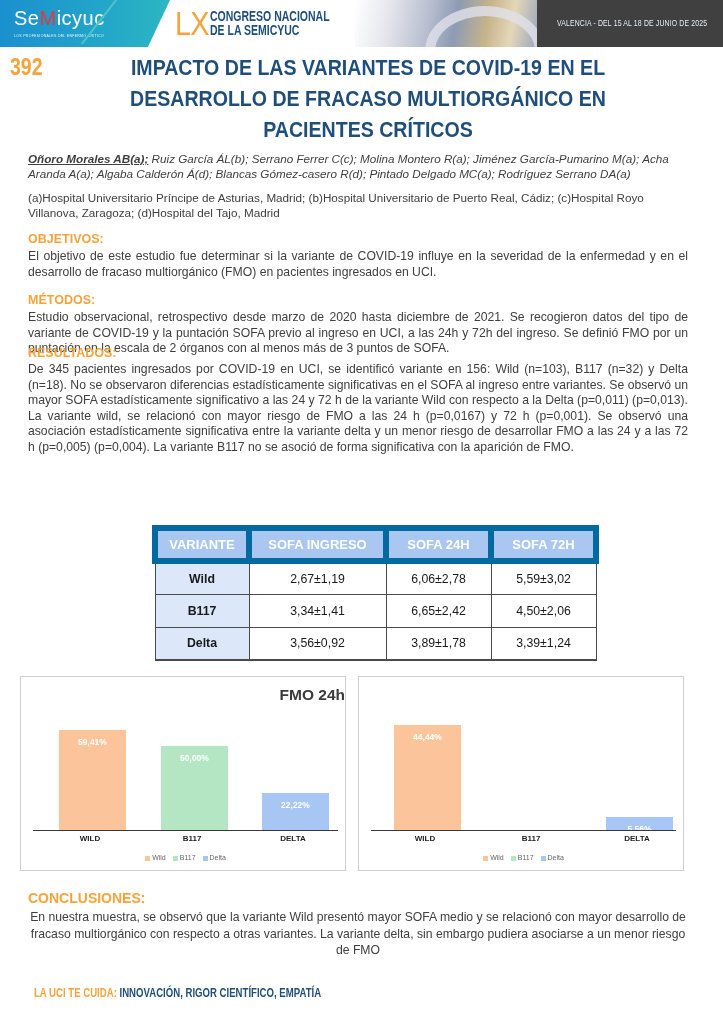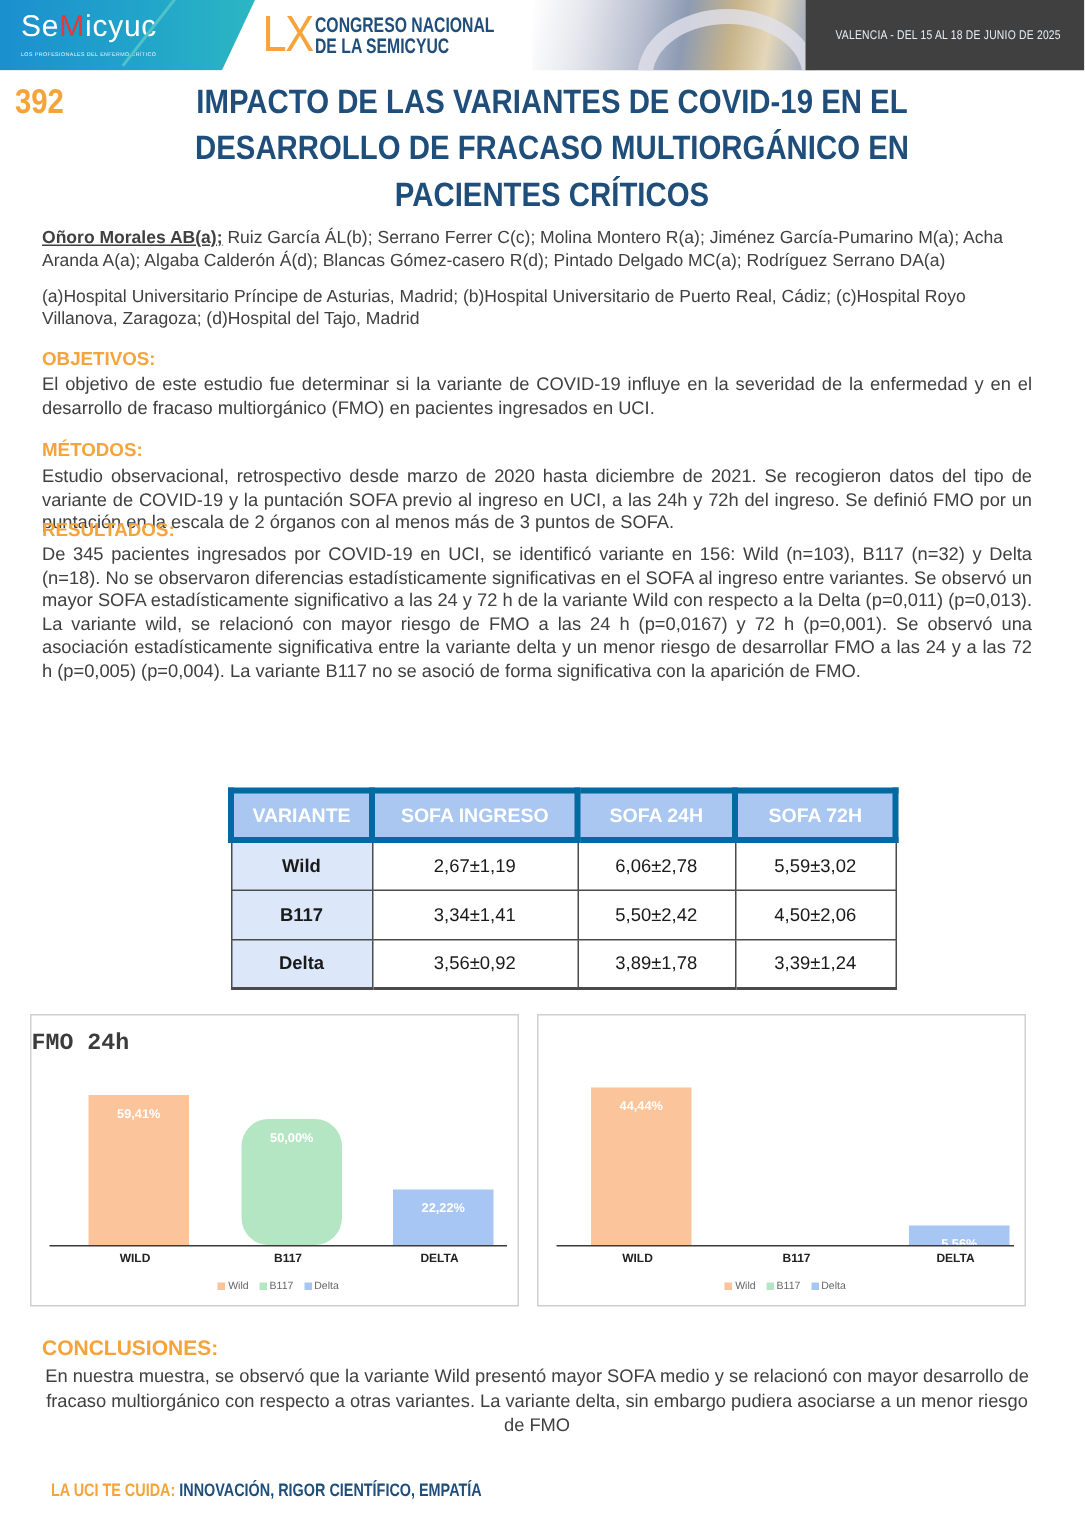--- a/index.html
+++ b/index.html
@@ -22,43 +22,43 @@
   .photo-arc { position: absolute; left: 70px; top: 6px; width: 120px; height: 90px; border-radius: 50%; border: 10px solid rgba(225,225,235,0.8); }
   .hdr-right { position: absolute; left: 537px; top: 0; width: 186px; height: 47px; background: #404040; }
   .hdr-date { position: absolute; left: 20px; top: 18px; font-size: 8.4px; color: #e6eef5; white-space: nowrap; transform: scaleX(0.82); transform-origin: left; letter-spacing: 0.2px; }
 
   
   .num { position: absolute; left: 10px; top: 54px; font-size: 23px; font-weight: bold; color: #f6a33a; transform: scaleX(0.85); transform-origin: left; }
   .title { position: absolute; left: 80px; top: 52px; width: 576px; text-align: center; font-size: 22.5px; line-height: 31px; font-weight: bold; color: #1f4e7a; transform: scaleX(0.87); transform-origin: center; }
 
   
   .block { position: absolute; left: 28px; width: 660px; font-size: 12.2px; line-height: 15.5px; color: #404040; text-align: justify; }
-  .authors { top: 151px; font-size: 11.7px; line-height: 15px; text-align: left; }
+  .authors { top: 151px; font-style: italic; font-size: 11.7px; line-height: 15px; text-align: left; }
   .authors .lead { text-decoration: underline; font-weight: bold; }
   .affil { top: 190px; font-size: 11.7px; line-height: 15px; text-align: left; }
   .sec-h { position: absolute; left: 28px; font-size: 12.5px; font-weight: bold; color: #f6a33a; }
   .obj-h { top: 232px; }
   .obj-b { top: 249px; }
   .met-h { top: 293px; }
   .met-b { top: 310px; }
   .res-h { top: 346px; }
   .res-b { top: 362px; }
 
   
   .sofa-table { position: absolute; left: 152px; top: 525px; width: 447px; border-collapse: collapse; font-size: 12.3px; }
-  .sofa-table th { background: #a9c7f0; color: #ffffff; font-weight: bold; height: 33px; font-size: 13px; border: 4px solid #0369a1; text-align: center; }
+  .sofa-table th { background: #a9c7f0; color: #ffffff; font-weight: bold; height: 33px; font-size: 13px; border: 6px solid #0369a1; text-align: center; }
   .sofa-table td { height: 33px; border: 1px solid #4b4b4b; text-align: center; color: #1a1a1a; background: #ffffff; }
   .sofa-table td.var { background: #dce8fa; font-weight: bold; }
   .sofa-table tr:last-child td { border-bottom: 2px solid #4b4b4b; }
 
   
   .chart { position: absolute; top: 676px; width: 326px; height: 195px; border: 1px solid #cfcfcf; background: #ffffff; }
   .chart1 { left: 20px; }
   .chart2 { left: 358px; }
-  .chart-title { position: absolute; top: 9px; left: 0; width: 100%; text-align: left; font-size: 15.5px; font-weight: bold; color: #3b3b3b; font-family: Liberation Mono, monospace; }
+  .chart-title { position: absolute; top: 9px; left: 0; width: 100%; text-align: right; font-size: 15.5px; font-weight: bold; color: #3b3b3b; }
   .plot { position: absolute; left: 12px; top: 35px; width: 305px; height: 119px; }
   .axis { position: absolute; left: 0; bottom: 0; width: 100%; height: 1.5px; background: #3a3a3a; }
   .bar { position: absolute; bottom: 1px; width: 67px; }
   .bar-lbl { position: absolute; top: 7px; left: 0; width: 100%; text-align: center; color: #ffffff; font-weight: bold; font-size: 8.5px; }
   .cat { position: absolute; top: 157px; width: 80px; text-align: center; font-size: 8px; font-weight: bold; color: #222; }
   .legend { position: absolute; top: 177px; left: 0; width: 100%; text-align: center; font-size: 7px; color: #666; }
   .legend span.sw { display: inline-block; width: 5px; height: 5px; margin: 0 2px 0 5px; vertical-align: middle; }
 
   
   .con-h { top: 890px; font-size: 14px; }
@@ -116,39 +116,39 @@
   <tbody>
     <tr>
       <td class="var">Wild</td>
       <td>2,67±1,19</td>
       <td>6,06±2,78</td>
       <td>5,59±3,02</td>
     </tr>
     <tr>
       <td class="var">B117</td>
       <td>3,34±1,41</td>
-      <td>5,50±2,42</td>
+      <td>6,65±2,42</td>
       <td>4,50±2,06</td>
     </tr>
     <tr>
       <td class="var">Delta</td>
       <td>3,56±0,92</td>
       <td>3,89±1,78</td>
       <td>3,39±1,24</td>
     </tr>
   </tbody>
 </table>
 
 <div class="chart chart1">
   <div class="chart-title">FMO 24h</div>
   <div class="plot">
     <div class="bar" style="left: 26px; height: 100px; background: rgb(251, 196, 154);">
         <div class="bar-lbl">59,41%</div>
       </div>
-    <div class="bar" style="left: 128px; height: 84px; background: rgb(181, 230, 196); border-radius: 18px;">
+    <div class="bar" style="left: 128px; height: 84px; background: rgb(181, 230, 196);">
         <div class="bar-lbl">50,00%</div>
       </div>
     <div class="bar" style="left: 229px; height: 37px; background: rgb(168, 198, 244);">
         <div class="bar-lbl">22,22%</div>
       </div>
     <div class="axis"></div>
   </div>
   <div class="cat" style="left:29px;">WILD</div>
   <div class="cat" style="left:131px;">B117</div>
   <div class="cat" style="left:232px;">DELTA</div>

